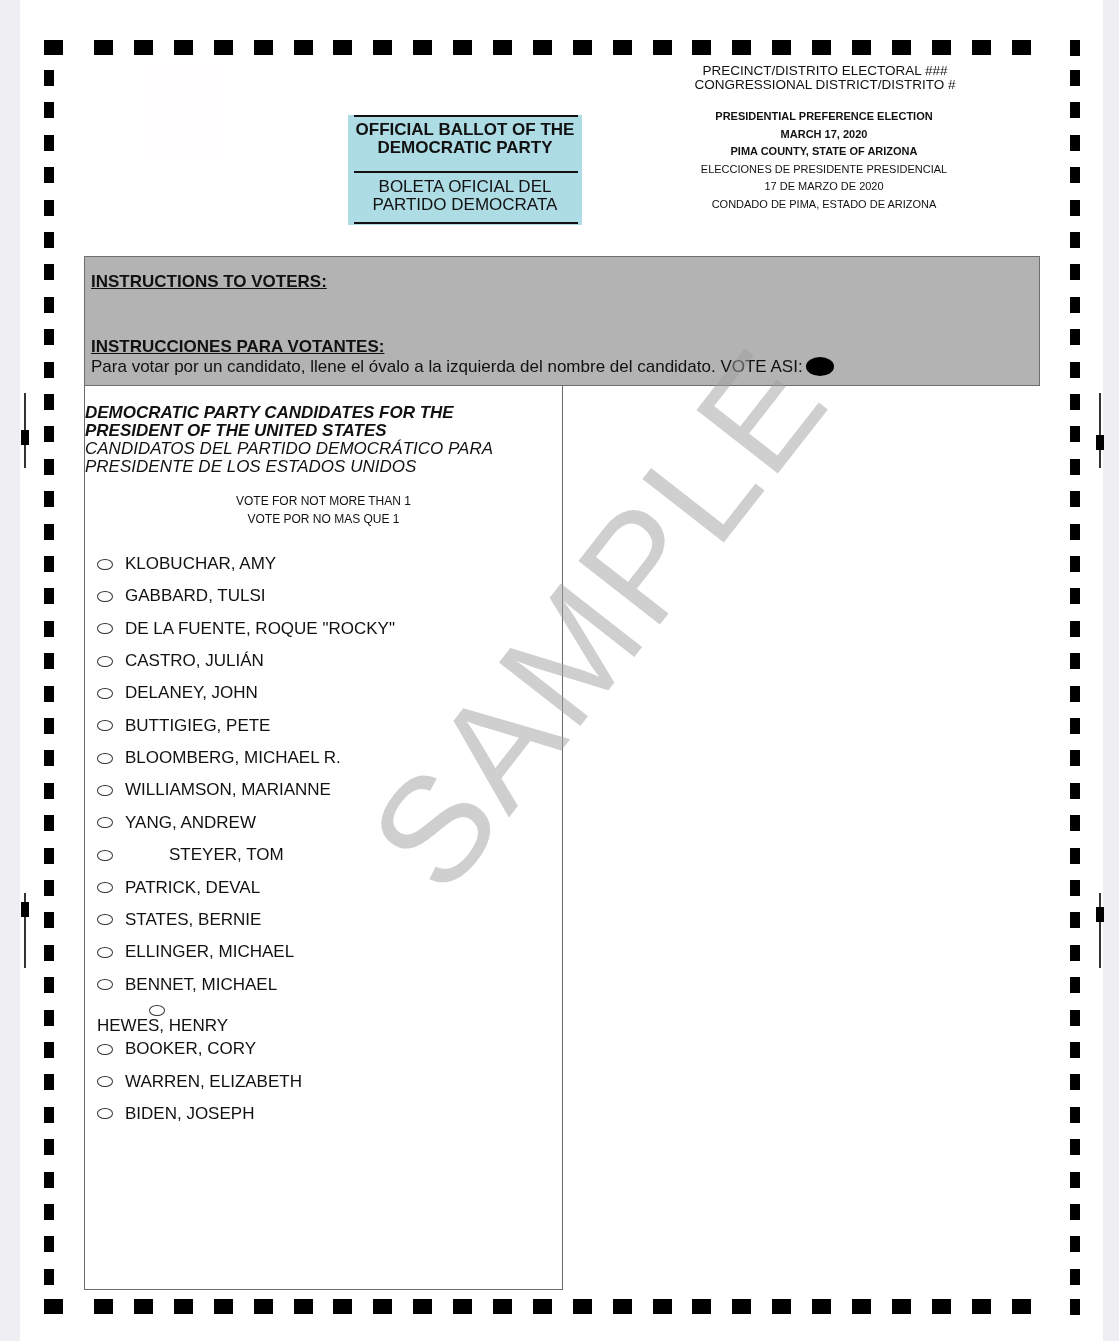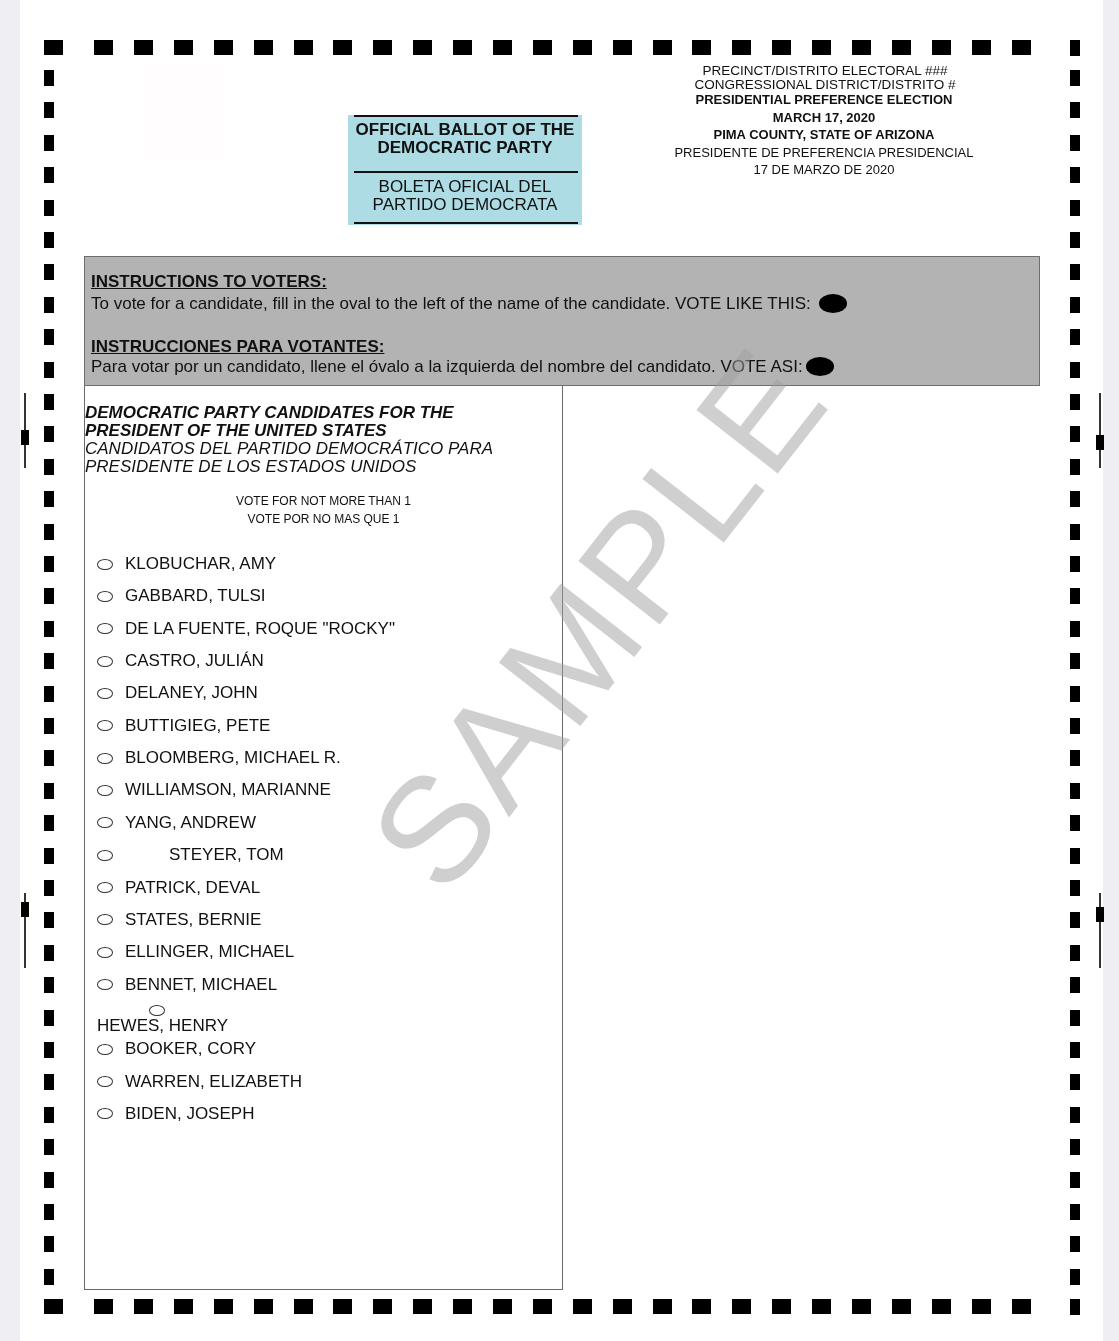--- a/index.html
+++ b/index.html
@@ -36,22 +36,22 @@
   .party-box .es {
     position: absolute; left: 0; right: 0; top: 63px; text-align: center;
     font-size: 17px; line-height: 18px;
   }
 
   .precinct {
     position: absolute; left: 640px; width: 370px; text-align: center;
     font-size: 13.5px; line-height: 14px;
   }
   .election {
-    position: absolute; left: 600px; width: 448px; top: 91px; text-align: center;
-    font-size: 13px; line-height: 17.5px;
+    position: absolute; left: 600px; width: 448px; top: 108px; text-align: center;
+    font-size: 11px; line-height: 17.5px;
   }
   .election .b { font-weight: bold; }
 
   .instructions {
     position: absolute; left: 84px; top: 256px; width: 954px; height: 128px;
     background: #b3b3b3; border: 1px solid #6e6e6e;
   }
   .instr-title {
     position: absolute; left: 6px; font-weight: bold; font-size: 17px;
     text-decoration: underline; line-height: 18px;
@@ -253,30 +253,27 @@
   <div class="rule" style="top:107px;"></div>
 </div>
 
 <div class="precinct" style="top:64px;">PRECINCT/DISTRITO ELECTORAL ###</div>
 <div class="precinct" style="top:78px;">CONGRESSIONAL DISTRICT/DISTRITO #</div>
 
 <div class="election">
   <div class="b">PRESIDENTIAL PREFERENCE ELECTION</div>
   <div class="b">MARCH 17, 2020</div>
   <div class="b">PIMA COUNTY, STATE OF ARIZONA</div>
-  <div>PRESIDENTE DE PREFERENCIA PRESIDENCIAL</div>
+  <div>ELECCIONES DE PRESIDENTE PRESIDENCIAL</div>
   <div>17 DE MARZO DE 2020</div>
+  <div>CONDADO DE PIMA, ESTADO DE ARIZONA</div>
 </div>
 
 <div class="instructions">
   <div class="instr-title" style="top:16px;">INSTRUCTIONS TO VOTERS:</div>
-  <div class="instr-text" style="top:37px;">
-    <span>To vote for a candidate, fill in the oval to the left of the name of the candidate. VOTE LIKE THIS:</span>
-    <span class="filled-oval"></span>
-  </div>
   <div class="instr-title" style="top:81px;">INSTRUCCIONES PARA VOTANTES:</div>
   <div class="instr-text" style="top:100px;">
     <span>Para votar por un candidato, llene el óvalo a la izquierda del nombre del candidato. VOTE ASI:</span>
     <span class="filled-oval" style="margin-left:3px;"></span>
   </div>
 </div>
 
 <div class="contest">
   <div class="contest-header">
     <div class="b">DEMOCRATIC PARTY CANDIDATES FOR THE</div>

